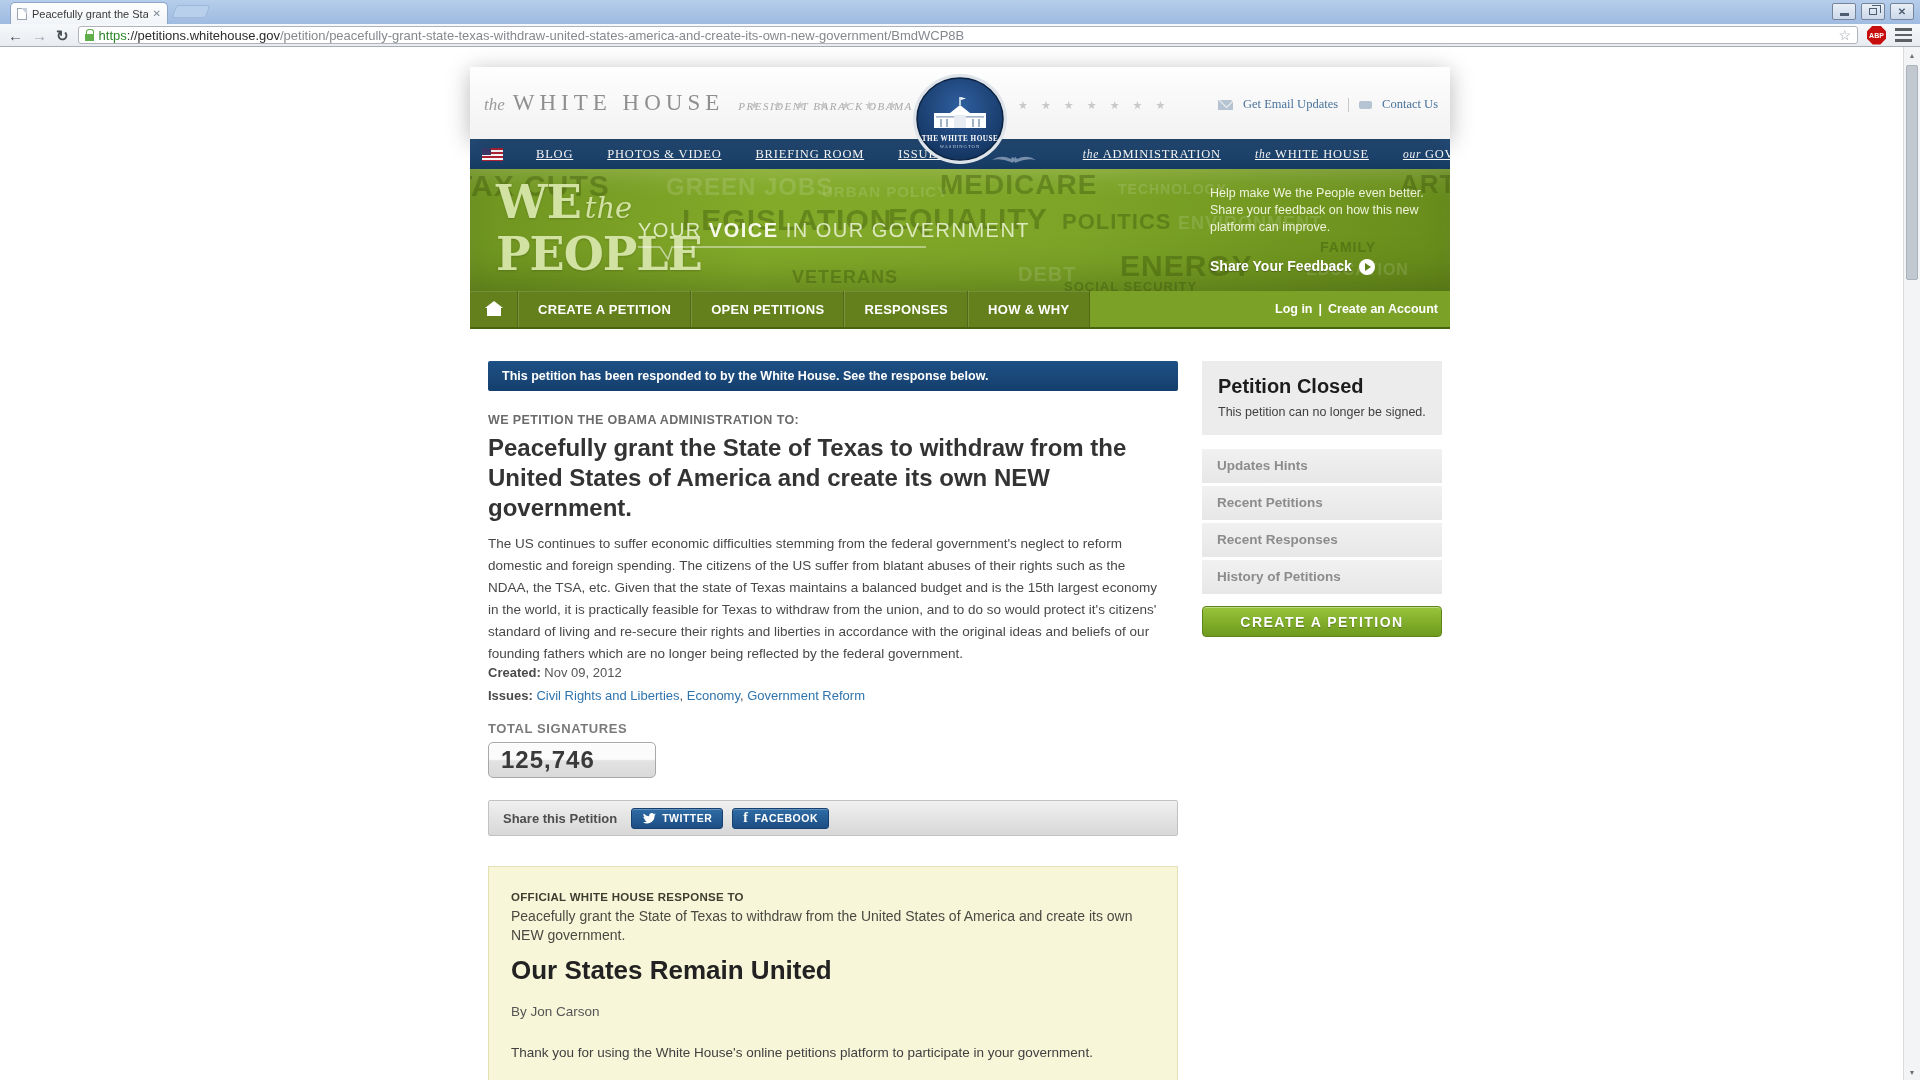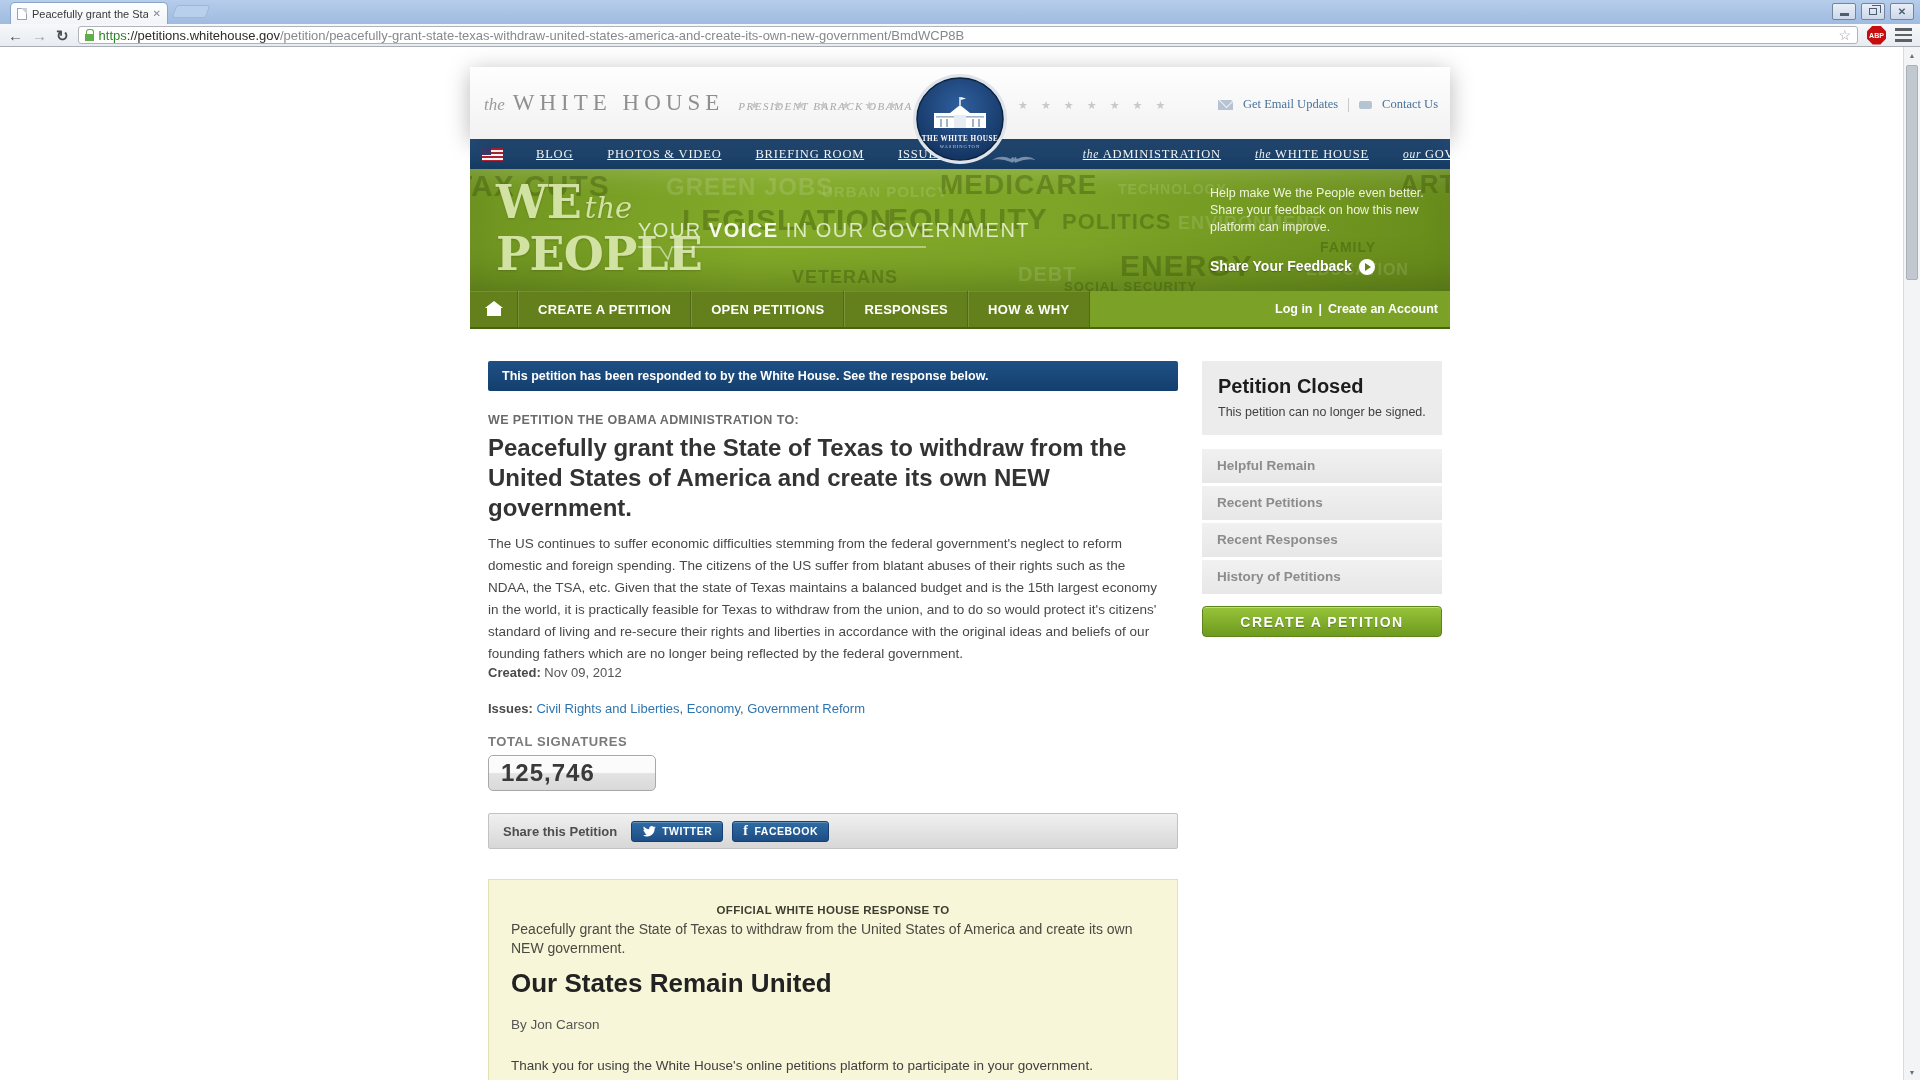--- a/index.html
+++ b/index.html
@@ -106,37 +106,37 @@
   .content { display:flex; gap:24px; padding:32px 8px 0 18px; }
   .col-main { width:690px; flex:0 0 auto; }
   .col-side { width:240px; flex:0 0 auto; }
 
   .responded { height:30px; background:linear-gradient(#1e5085,#143f6d); color:#fff; font-weight:bold; font-size:12.5px;
                line-height:30px; padding-left:14px; border-radius:2px; }
   .petition-label { margin-top:22px; font-size:12.5px; font-weight:bold; color:#6b6b6b; letter-spacing:.4px; }
   .petition-title { margin-top:6px; font-size:24px; line-height:30px; font-weight:bold; color:#333; }
   .petition-body { margin-top:10px; font-size:13.5px; line-height:22px; color:#484848; width:680px; }
   .meta { font-size:13px; color:#555; }
-  .meta + .meta { margin-top:21px; }
+  .meta + .meta { margin-top:8px; }
   .meta b { color:#4a4a4a; }
   .meta a { color:#2f74ad; text-decoration:none; }
   .sig-label { margin-top:18px; font-size:13px; font-weight:bold; color:#7a7a7a; letter-spacing:.6px; }
   .sig-box { margin-top:6px; width:168px; height:36px; border:1px solid #a8a8a8; border-radius:5px;
              background:linear-gradient(#fbfbfb 48%,#e3e3e3 52%,#d9d9d9); box-shadow:inset 0 1px 0 #fff;
              display:flex; align-items:center; padding-left:12px; font-size:24px; font-weight:bold; color:#3a3a3a; letter-spacing:1px; }
   .share-bar { margin-top:22px; height:36px; background:linear-gradient(#f0f0f0,#d7d7d7); border:1px solid #c2c2c2; border-radius:2px;
                display:flex; align-items:center; }
   .share-label { font-weight:bold; font-size:13px; color:#4e4e4e; margin:0 14px; }
   .share-btn { height:21px; margin-right:9px; padding:0 10px; border:1px solid #16406f; border-radius:3px;
                background:linear-gradient(#2f6ca5,#1d4d84); color:#fff; font-weight:bold; font-size:10.5px; letter-spacing:.5px;
                display:flex; align-items:center; gap:6px; box-shadow:inset 0 1px 0 rgba(255,255,255,.25); }
   .fb-f { font-family:"Liberation Serif", serif; font-size:14px; font-weight:bold; line-height:1; }
 
   .response-box { margin-top:30px; background:#f7f6d9; border:1px solid #e3e0b4; padding:24px 22px; }
-  .resp-label { font-size:11.5px; font-weight:bold; color:#3e3e30; letter-spacing:.3px;text-align:center; }
+  .resp-label { font-size:11.5px; font-weight:bold; color:#3e3e30; letter-spacing:.3px; }
   .resp-title { margin-top:4px; font-size:14px; line-height:19px; color:#4a4a42; width:630px; }
   .resp-heading { margin-top:10px; font-size:26px; font-weight:bold; color:#222; }
   .resp-byline { margin-top:18px; font-size:13.5px; color:#555; }
   .resp-preview { margin-top:26px; font-size:13.5px; color:#404040; }
 
   .closed-box { background:#ececec; padding:14px 16px 16px; }
   .closed-title { font-size:20px; font-weight:bold; color:#1c1c1c; }
   .closed-text { margin-top:7px; font-size:12.5px; color:#3f3f3f; }
   .side-menu { margin-top:14px; }
   .side-item { height:34px; margin-bottom:3px; background:linear-gradient(#f1f1f1,#e7e7e7); color:#8c8c8c;
@@ -341,21 +341,21 @@
         <p class="resp-preview">Thank you for using the White House's online petitions platform to participate in your government.</p>
       </div>
     </div>
 
     <div class="col-side">
       <div class="closed-box">
         <div class="closed-title">Petition Closed</div>
         <div class="closed-text">This petition can no longer be signed.</div>
       </div>
       <div class="side-menu">
-        <div class="side-item">Helpful Remain</div>
+        <div class="side-item">Updates Hints</div>
         <div class="side-item">Recent Petitions</div>
         <div class="side-item">Recent Responses</div>
         <div class="side-item">History of Petitions</div>
       </div>
       <div class="create-btn">CREATE A PETITION</div>
     </div>
   </div>
 
 </div>
 </div>

